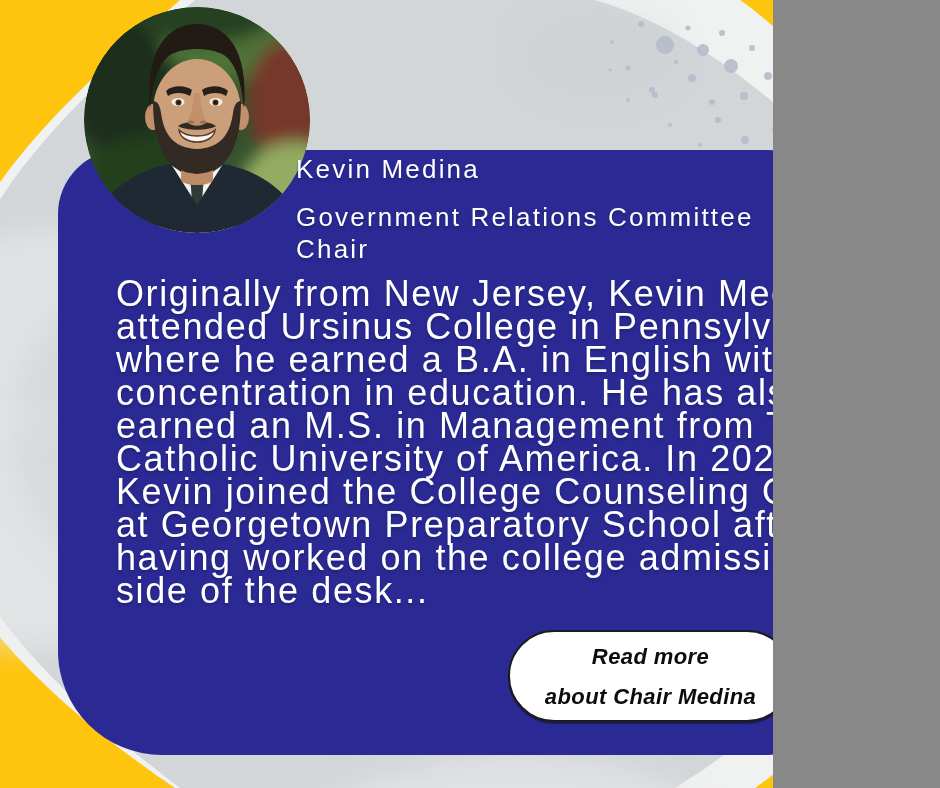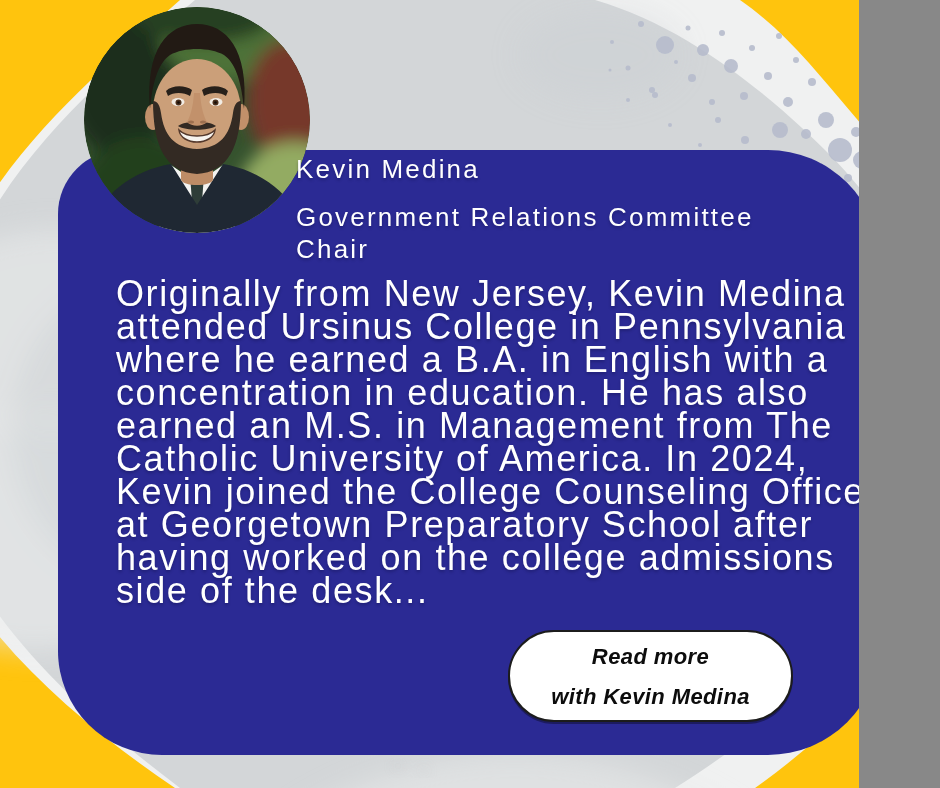--- a/index.html
+++ b/index.html
@@ -1,17 +1,17 @@
 <!DOCTYPE html>
 <html style="--background: #ffc40d; --blob: #d3d6d8; --blob-rim: #f0f1f1; --splatter: #b6bccd; --card: #2b2a94; --text: #ffffff; --button-bg: #ffffff; --button-border: #1c1c1c; --button-text: #0c0c0c;"><head>
 <meta charset="utf-8">
 <style>
   html,body{margin:0;padding:0;background:#888;}
   .stage{
-    position:relative;width:859px;height:788px;overflow:hidden;
+    position:relative;width:773px;height:788px;overflow:hidden;
     background:var(--background,#ffc40d);
     font-family:"Liberation Sans",sans-serif;
   }
   .bg-art{position:absolute;left:0;top:0;width:940px;height:788px;display:block;}
   .card{
     position:absolute;left:58px;top:150px;width:822px;height:605px;
     background:var(--card,#2b2a94);
     border-radius:64px 112px 112px 104px;
   }
   .photo{
@@ -201,16 +201,16 @@
 concentration in education. He has also
 earned an M.S. in Management from The
 Catholic University of America. In 2024,
 Kevin joined the College Counseling Office
 at Georgetown Preparatory School after
 having worked on the college admissions
 side of the desk...</div>
 
   <div class="cta" role="button">
     <div>Read more</div>
-    <div>with Kevin Medina</div>
+    <div>about Chair Medina</div>
   </div>
 
 </div>
 
 </body></html>

